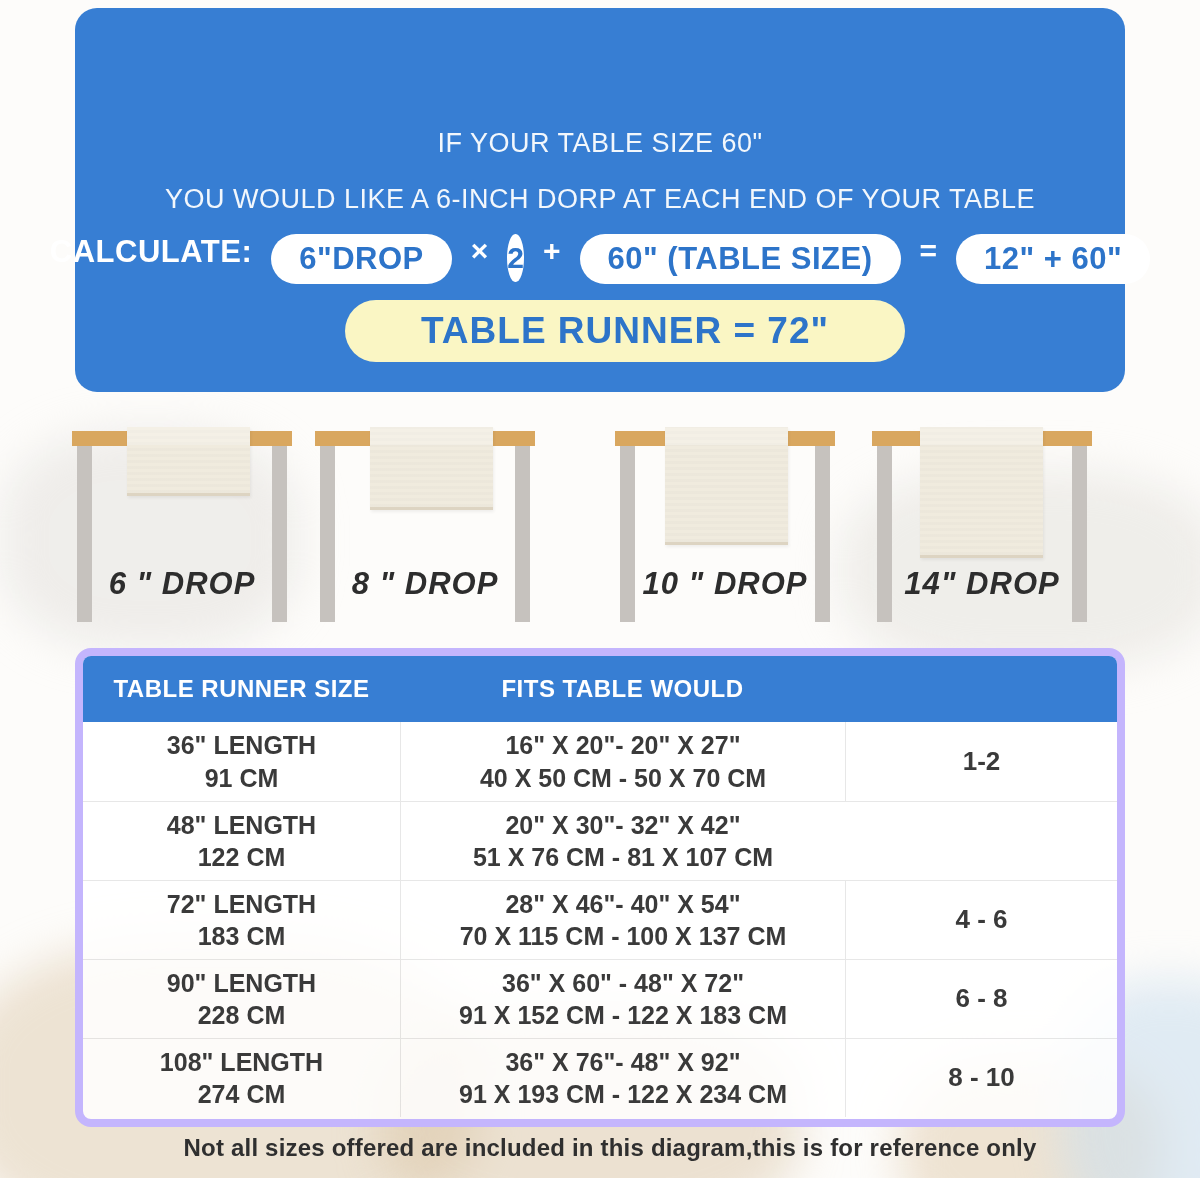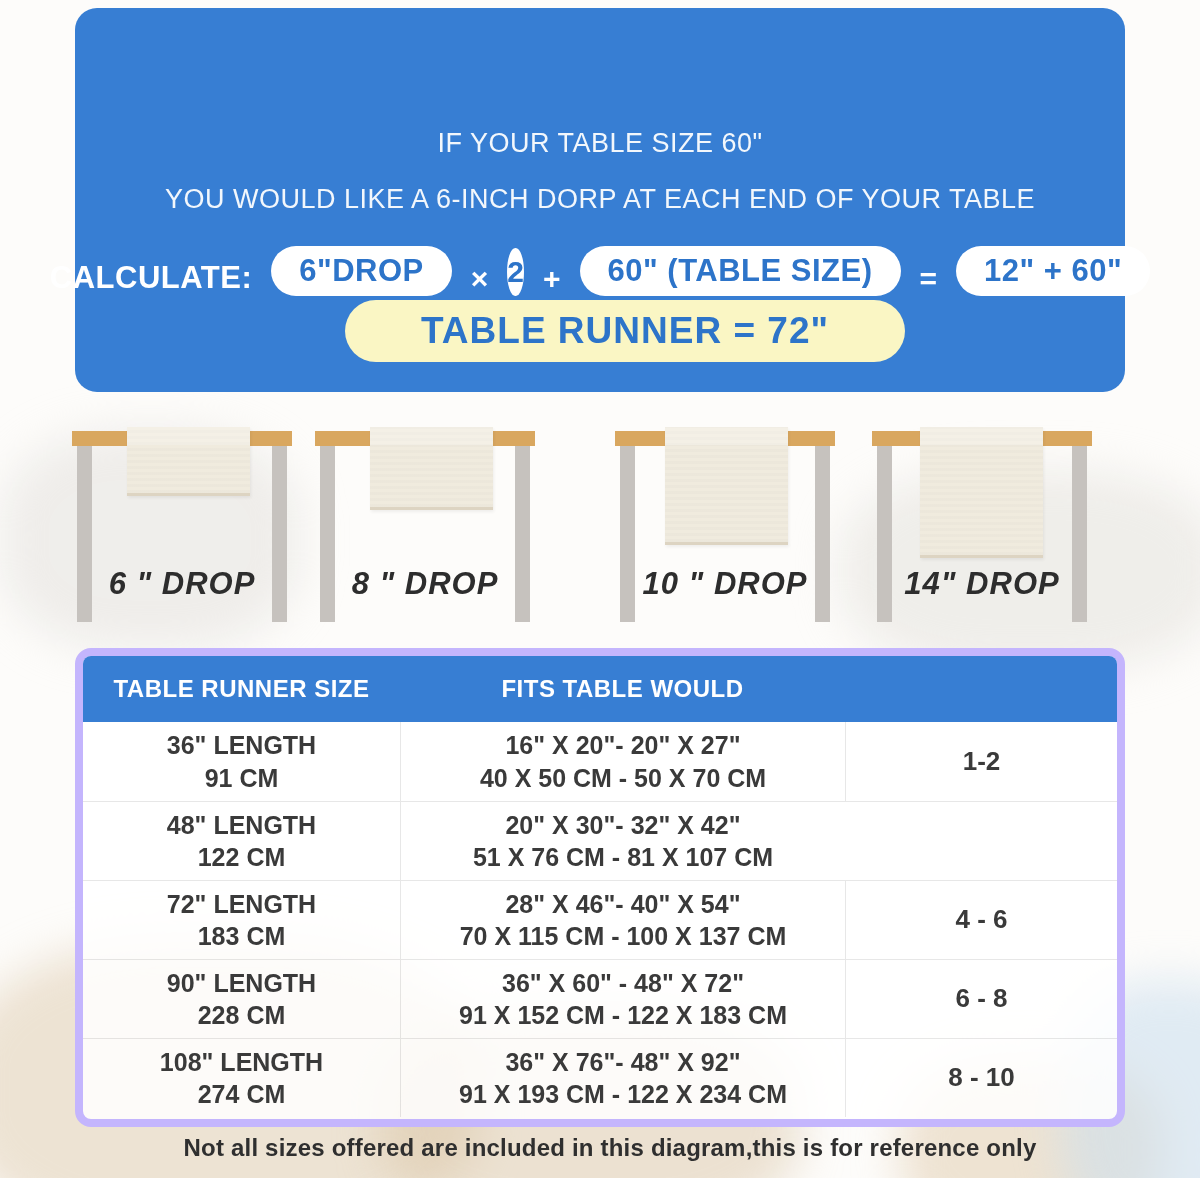--- a/index.html
+++ b/index.html
@@ -36,22 +36,22 @@
     text-shadow:2px 2px 0 rgba(0,0,0,.10);
   }
   .intro-line {
     position:absolute; left:0; width:100%; text-align:center;
     color:#F2F7FC; font-size:27px; font-weight:400; letter-spacing:.5px;
   }
   .intro-1 { top:120px; }
   .intro-2 { top:176px; }
 
   .calc-row {
-    position:absolute; left:0; top:236px; width:100%; height:52px;
-    display:flex; align-items:flex-end; justify-content:center; gap:19px;
+    position:absolute; left:0; top:226px; width:100%; height:52px;
+    display:flex; align-items:flex-start; justify-content:center; gap:19px;
   }
   .calc-label { color:#ffffff; font-size:31px; font-weight:800; letter-spacing:.5px; }
   .pill {
     background:#ffffff; border-radius:26px; height:50px;
     display:flex; align-items:center; justify-content:center;
     padding:0 28px; color:#2D74C9; font-size:31px; font-weight:800;
     letter-spacing:.5px; white-space:nowrap;
   }
   .op { color:#ffffff; font-size:30px; font-weight:800; }
   .circle {

